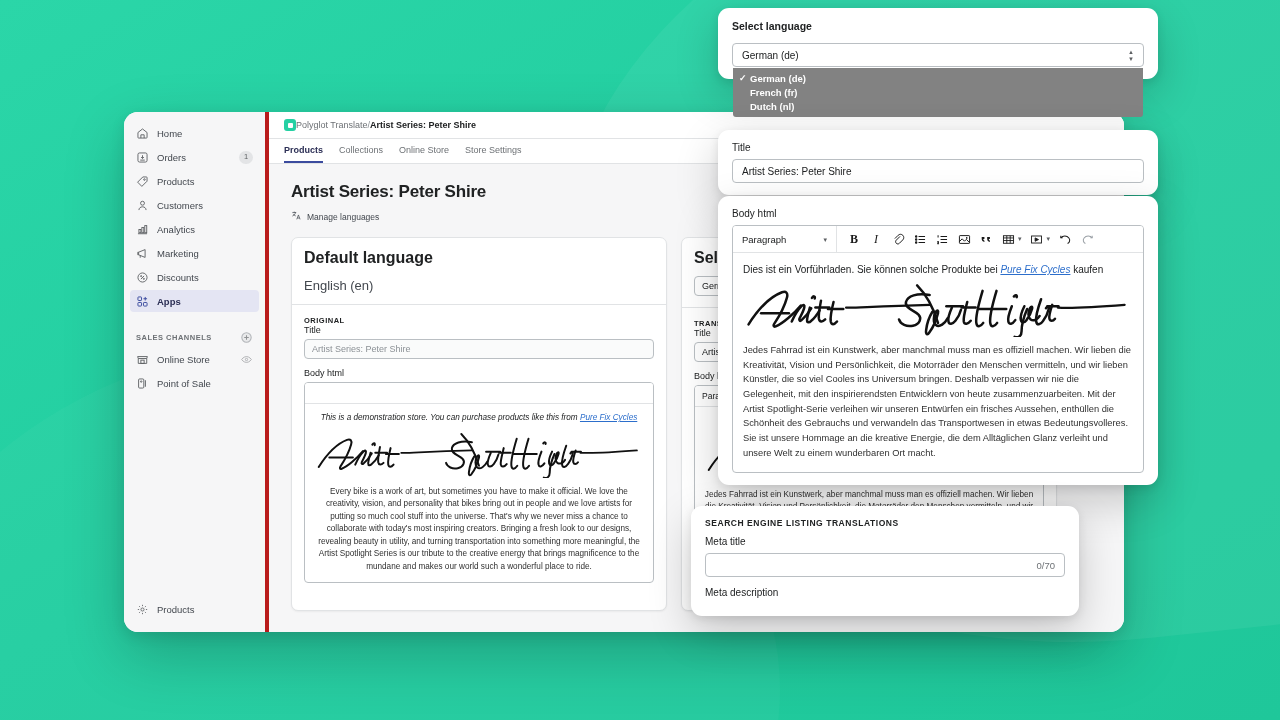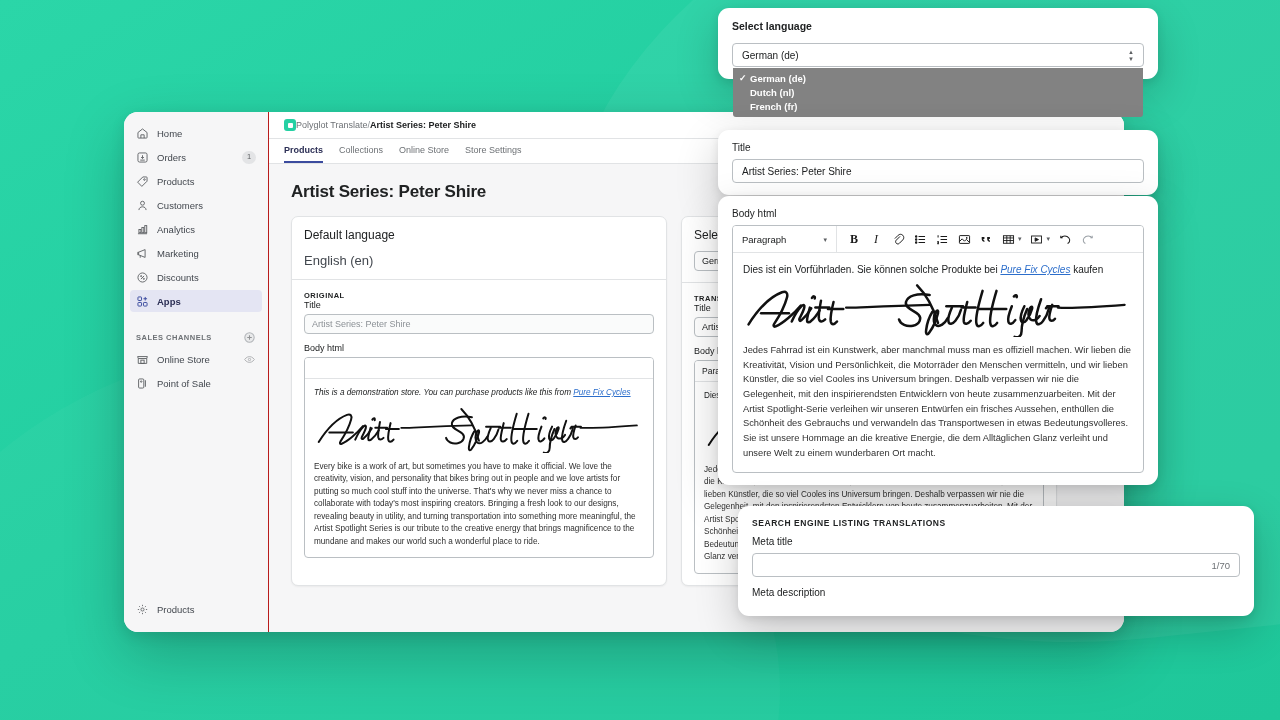--- a/index.html
+++ b/index.html
@@ -39,21 +39,21 @@
     box-shadow: 0 22px 60px rgba(0,0,0,0.22), 0 4px 14px rgba(0,0,0,0.10);
     overflow: hidden;
     display: flex;
   }
 
   
   #sidebar {
     width: 145px;
     flex: 0 0 145px;
     background: #F6F6F7;
-    border-right: 1px solid #b91c1c;
+    border-right: 4px solid #b91c1c;
     padding: 10px 6px 0 6px;
     display: flex;
     flex-direction: column;
     position: relative;
   }
   .nav-item {
     display: flex; align-items: center;
     gap: 8px;
     height: 22px;
     padding: 0 6px;
@@ -157,21 +157,21 @@
     box-shadow: 0 1px 2px rgba(0,0,0,0.05);
     overflow: hidden;
   }
   #col-left { width: 376px; flex: 0 0 376px; }
   #col-right { width: 376px; flex: 0 0 376px; }
 
   .card-sec {
     padding: 11px 12px;
   }
   .card-sec + .card-sec { border-top: 1px solid #E1E3E5; }
-  .card-title { font-size: 12px; font-weight: normal; color: #202223; }
+  .card-title { font-size: 16px; font-weight: bold; color: #202223; }
   .card-sub { font-size: 13px; color: #42474E; margin-top: 11px; }
   .sec-label {
     font-size: 7.5px; font-weight: bold; letter-spacing: .5px;
     color: #202223; 
   }
   .field-label { font-size: 9px; color: #202223; margin-bottom: 4px; }
   .input-box {
     border: 1px solid #BABFC3; border-radius: 4px;
     background: #fff; height: 20px;
     display: flex; align-items: center;
@@ -207,21 +207,21 @@
     width: 16px; height: 16px;
     display: flex; align-items: center; justify-content: center;
     color: #1a1a1a; cursor: pointer;
   }
   .tb-btn svg { width: 11px; height: 11px; display:block; }
   .tb-btn.b { font-weight: bold; font-size: 10px; font-family: "Liberation Serif", serif;}
   .tb-btn.i { font-style: italic; font-size: 10px; font-family: "Liberation Serif", serif;}
   .tb-caret { font-size: 6px; color: #5C5F62; margin-left: -2px; margin-right: 2px; }
   .tb-btn.muted { color: #9aa0a6; }
 
-  .editor-body { padding: 8px 9px 9px 9px; }
+  .editor-body { padding: 8px 9px 9px 9px; text-align: center; }
   .ed-line {
     font-size: 8.2px; font-style: italic; color: #202223;
     line-height: 1.45;
   }
   .ed-link { color: #2C6ECB; text-decoration: underline; font-style: italic; }
   .ed-para {
     font-size: 8.2px; color: #303030; line-height: 1.52; margin-top: 8px;
   }
   .script-logo { margin: 6px 0 2px 0; width: 100%; height: 48px; }
   .script-logo svg { width: 100%; height: 100%; display: block; }
@@ -231,21 +231,21 @@
     position: absolute;
     background: #ffffff;
     border-radius: 11px;
     box-shadow: 0 16px 44px rgba(0,0,0,0.20), 0 3px 10px rgba(0,0,0,0.10);
     padding: 12px 14px;
     z-index: 40;
   }
   #ov-language { left: 718px; top: 8px;  width: 440px; }
   #ov-title    { left: 718px; top: 130px; width: 440px; }
   #ov-body     { left: 718px; top: 196px; width: 440px; }
-  #ov-seo      { left: 738px; top: 506px; width: 516px; }
+  #ov-seo      { left: 691px; top: 506px; width: 388px; }
 
   .ov-title { font-size: 10.5px; font-weight: bold; color: #202223; margin-bottom: 11px; }
   .ov-label { font-size: 10px; color: #202223; margin-bottom: 6px; }
   .ov-select {
     border: 1px solid #BABFC3; border-radius: 4px; background: #fff;
     height: 24px; display:flex; align-items:center; justify-content: space-between;
     padding: 0 9px; font-size: 10px; color: #202223; cursor: pointer;
     position: relative;
   }
   .ov-select .stepper { display:flex; flex-direction:column; gap:1px; line-height:0; }
@@ -472,20 +472,27 @@
       <div class="tab active">Products</div>
       <div class="tab">Collections</div>
       <div class="tab">Online Store</div>
       <div class="tab">Store Settings</div>
     </div>
 
     <div id="content-scroll">
 
       <div id="page-title">Artist Series: Peter Shire</div>
 
+      <div id="manage-languages">
+        <span><svg viewBox="0 0 20 20" fill="none" stroke="#42474E" stroke-width="1.3">
+              <path d="M2.5 4.5h7M6 3v1.5M8 4.5c0 3-2.5 5.5-5.5 6.5M4 7c1 2 2.8 3.3 4.6 3.8"></path>
+              <path d="M10.5 17 13.5 9l3 8M11.6 14.6h3.8"></path>
+            </svg></span>
+        <span>Manage languages</span>
+      </div>
 
       <div id="columns">
 
         <div class="card" id="col-left">
           <div class="card-sec">
             <div class="card-title">Default language</div>
             <div class="card-sub">English (en)</div>
           </div>
           <div class="card-sec">
             <div class="sec-label">ORIGINAL</div>
@@ -675,25 +682,25 @@
         <i>▲</i>
         <i>▼</i>
       </span>
     <div id="lang-dropdown">
       <div class="lang-opt">
         <span class="lang-check">✓</span>
         <span>German (de)</span>
       </div>
       <div class="lang-opt">
         <span class="lang-check"></span>
-        <span>Dutch (nl)</span>
+        <span>French (fr)</span>
       </div>
       <div class="lang-opt">
         <span class="lang-check"></span>
-        <span>French (fr)</span>
+        <span>Dutch (nl)</span>
       </div>
     </div>
   </div>
 </div>
 
 <div class="overlay" id="ov-title">
   <div class="ov-label">Title</div>
   <div class="ov-input">
     <span>Artist Series: Peter Shire</span>
   </div>
@@ -807,17 +814,17 @@
     </div>
   </div>
 </div>
 
 <div class="overlay" id="ov-seo">
   <div class="ov-sec-label">SEARCH ENGINE LISTING TRANSLATIONS</div>
 
   <div class="ov-label">Meta title</div>
   <div class="ov-input">
     <span></span>
-    <span class="ov-counter">1/70</span>
+    <span class="ov-counter">0/70</span>
   </div>
 
   <div class="ov-label" style="margin-top:10px">Meta description</div>
 </div>
 
 </body></html>

